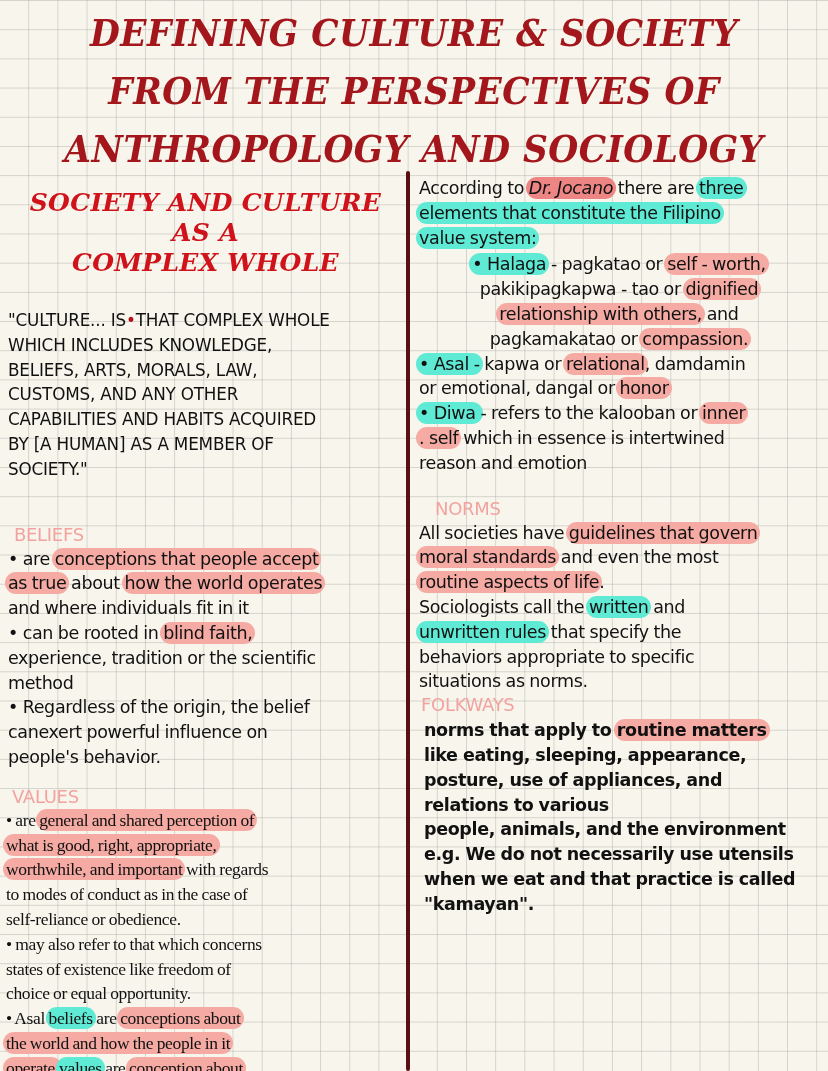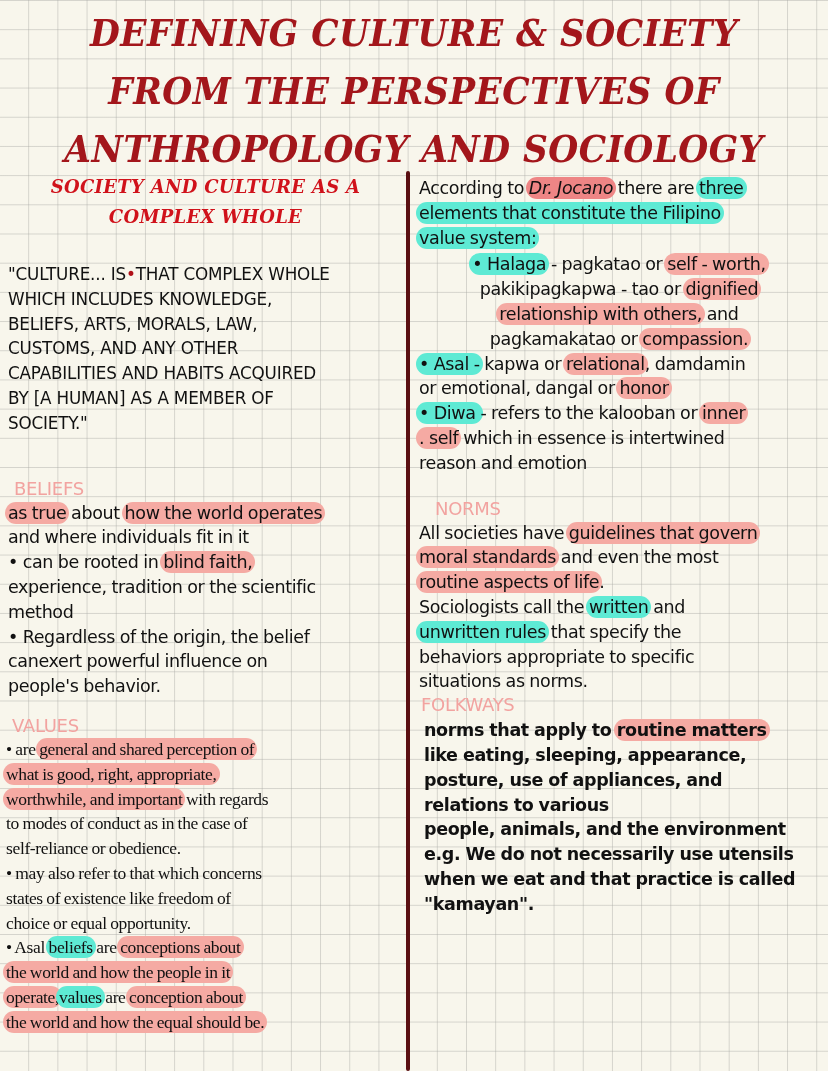--- a/index.html
+++ b/index.html
@@ -27,22 +27,22 @@
   }
   .title div { white-space: nowrap; }
   .divider {
     position: absolute; left: 406px; top: 171px; width: 4px; height: 900px;
     background: #5a0f12; border-radius: 2px;
   }
   .col-left { position: absolute; left: 8px; top: 172px; width: 395px; }
   .col-right { position: absolute; left: 419px; top: 176px; width: 400px; }
   .subtitle {
     font-family: "DejaVu Serif", serif; font-style: italic; font-weight: bold;
-    color: #d0121b; font-size: 18px; line-height: 30px;
-    text-align: center; letter-spacing: 0.3px;
+    color: #d0121b; font-size: 25px; line-height: 30px;
+    text-align: center; letter-spacing: 0.3px; margin-top: 16px;
   }
   .quote {
     margin-top: 30px;
     font-family: "DejaVu Sans", sans-serif;
     font-size: 17.5px; line-height: 24.8px; color: #111;
     text-transform: uppercase; letter-spacing: -0.2px;
     transform: scaleX(0.96); transform-origin: left;
     width: 410px;
   }
   .quote .bullet-dot { color: #b01018; }
@@ -93,20 +93,21 @@
     <span class="line">CUSTOMS, AND ANY OTHER</span>
     <span class="line">CAPABILITIES AND HABITS ACQUIRED</span>
     <span class="line">BY [A HUMAN] AS A MEMBER OF</span>
     <span class="line">SOCIETY."</span>
   </div>
 
   <div style="margin-top:42px; padding-left:6px;">
     <div class="heading">BELIEFS</div>
   </div>
   <div class="body" style="margin-top:1px;">
+    <span class="line"><span>• are </span><span class="hl">conceptions that people accept</span></span>
     <span class="line"><span class="hl">as true</span><span> about </span><span class="hl">how the world operates</span></span>
     <span class="line">and where individuals fit in it</span>
     <span class="line"><span>• can be rooted in </span><span class="hl">blind faith,</span></span>
     <span class="line">experience, tradition or the scientific</span>
     <span class="line">method</span>
     <span class="line">• Regardless of the origin, the belief</span>
     <span class="line">canexert powerful influence on</span>
     <span class="line">people's behavior.</span>
   </div>
 

